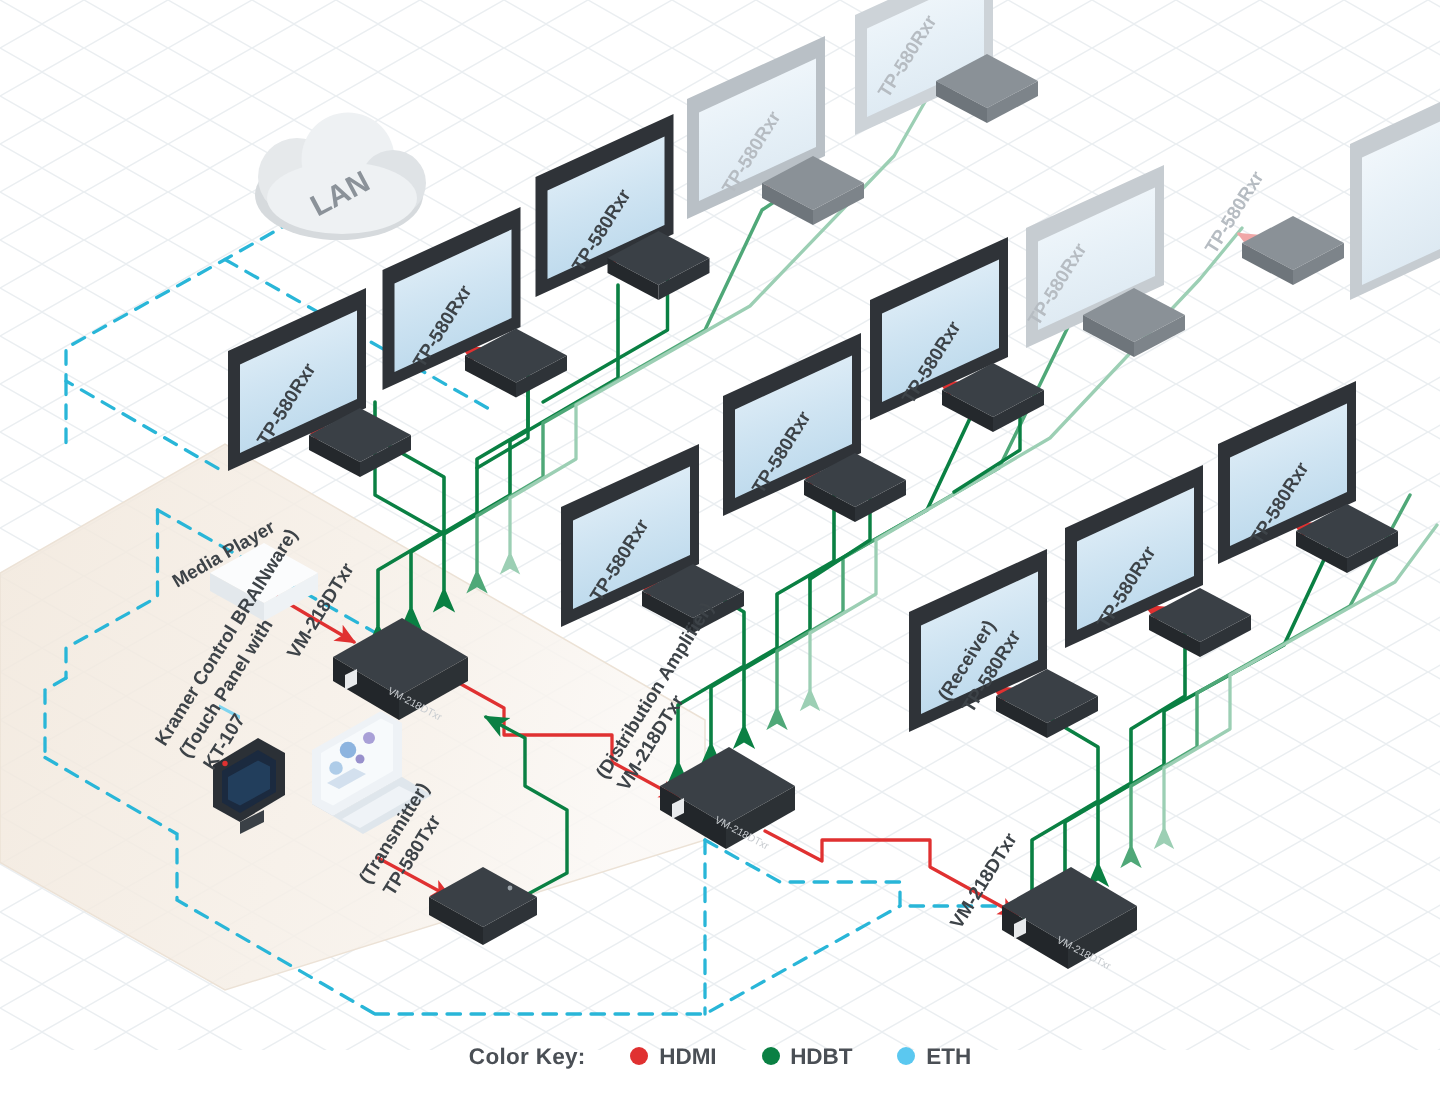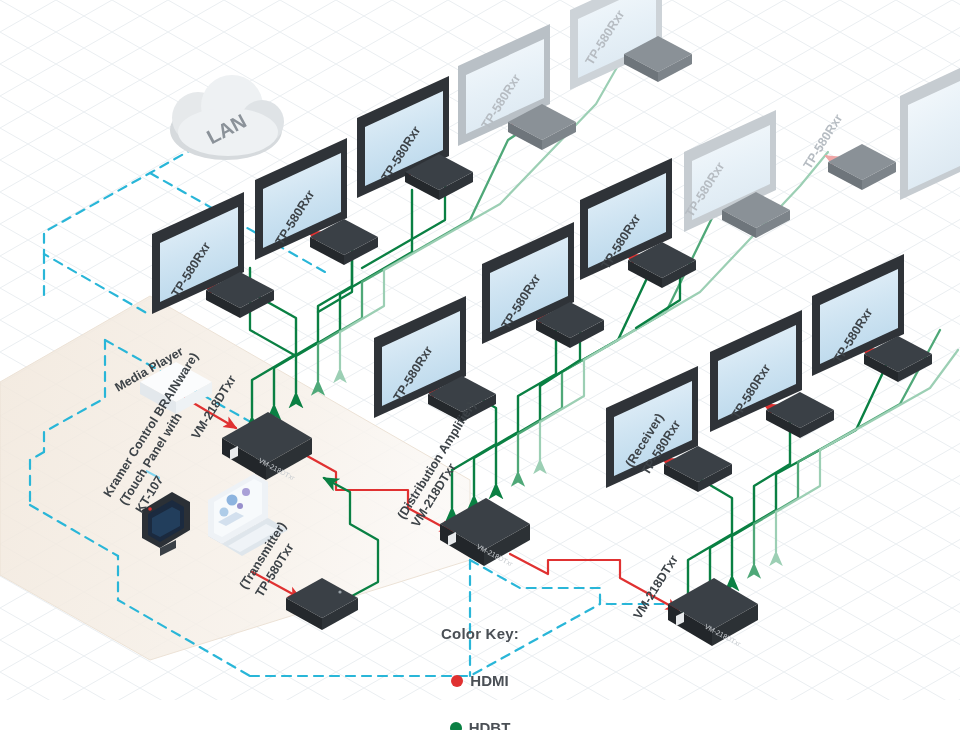--- a/index.html
+++ b/index.html
@@ -7,21 +7,21 @@
   body{
     width:960px;height:730px;overflow:hidden;position:relative;
     background:#ffffff;
     font-family:"Liberation Sans", sans-serif;
   }
   #stage{position:absolute;inset:0;width:960px;height:730px;}
   #stage svg{position:absolute;left:0;top:0;}
 
   .legend{
     position:absolute;left:0;right:0;bottom:8px;height:36px;
-    display:flex;align-items:center;justify-content:center;gap:30px;flex-direction:column;
+    display:flex;align-items:center;justify-content:center;gap:30px;
   }
   .legend-title{
     font-size:15px;color:#4a4f55;font-weight:600;letter-spacing:.2px;
   }
   .legend-item{display:flex;align-items:center;gap:7px;}
   .legend-dot{width:12px;height:12px;border-radius:50%;display:block;}
   .legend-label{font-size:15px;color:#4a4f55;font-weight:600;}
 </style>
 </head>
 <body>

